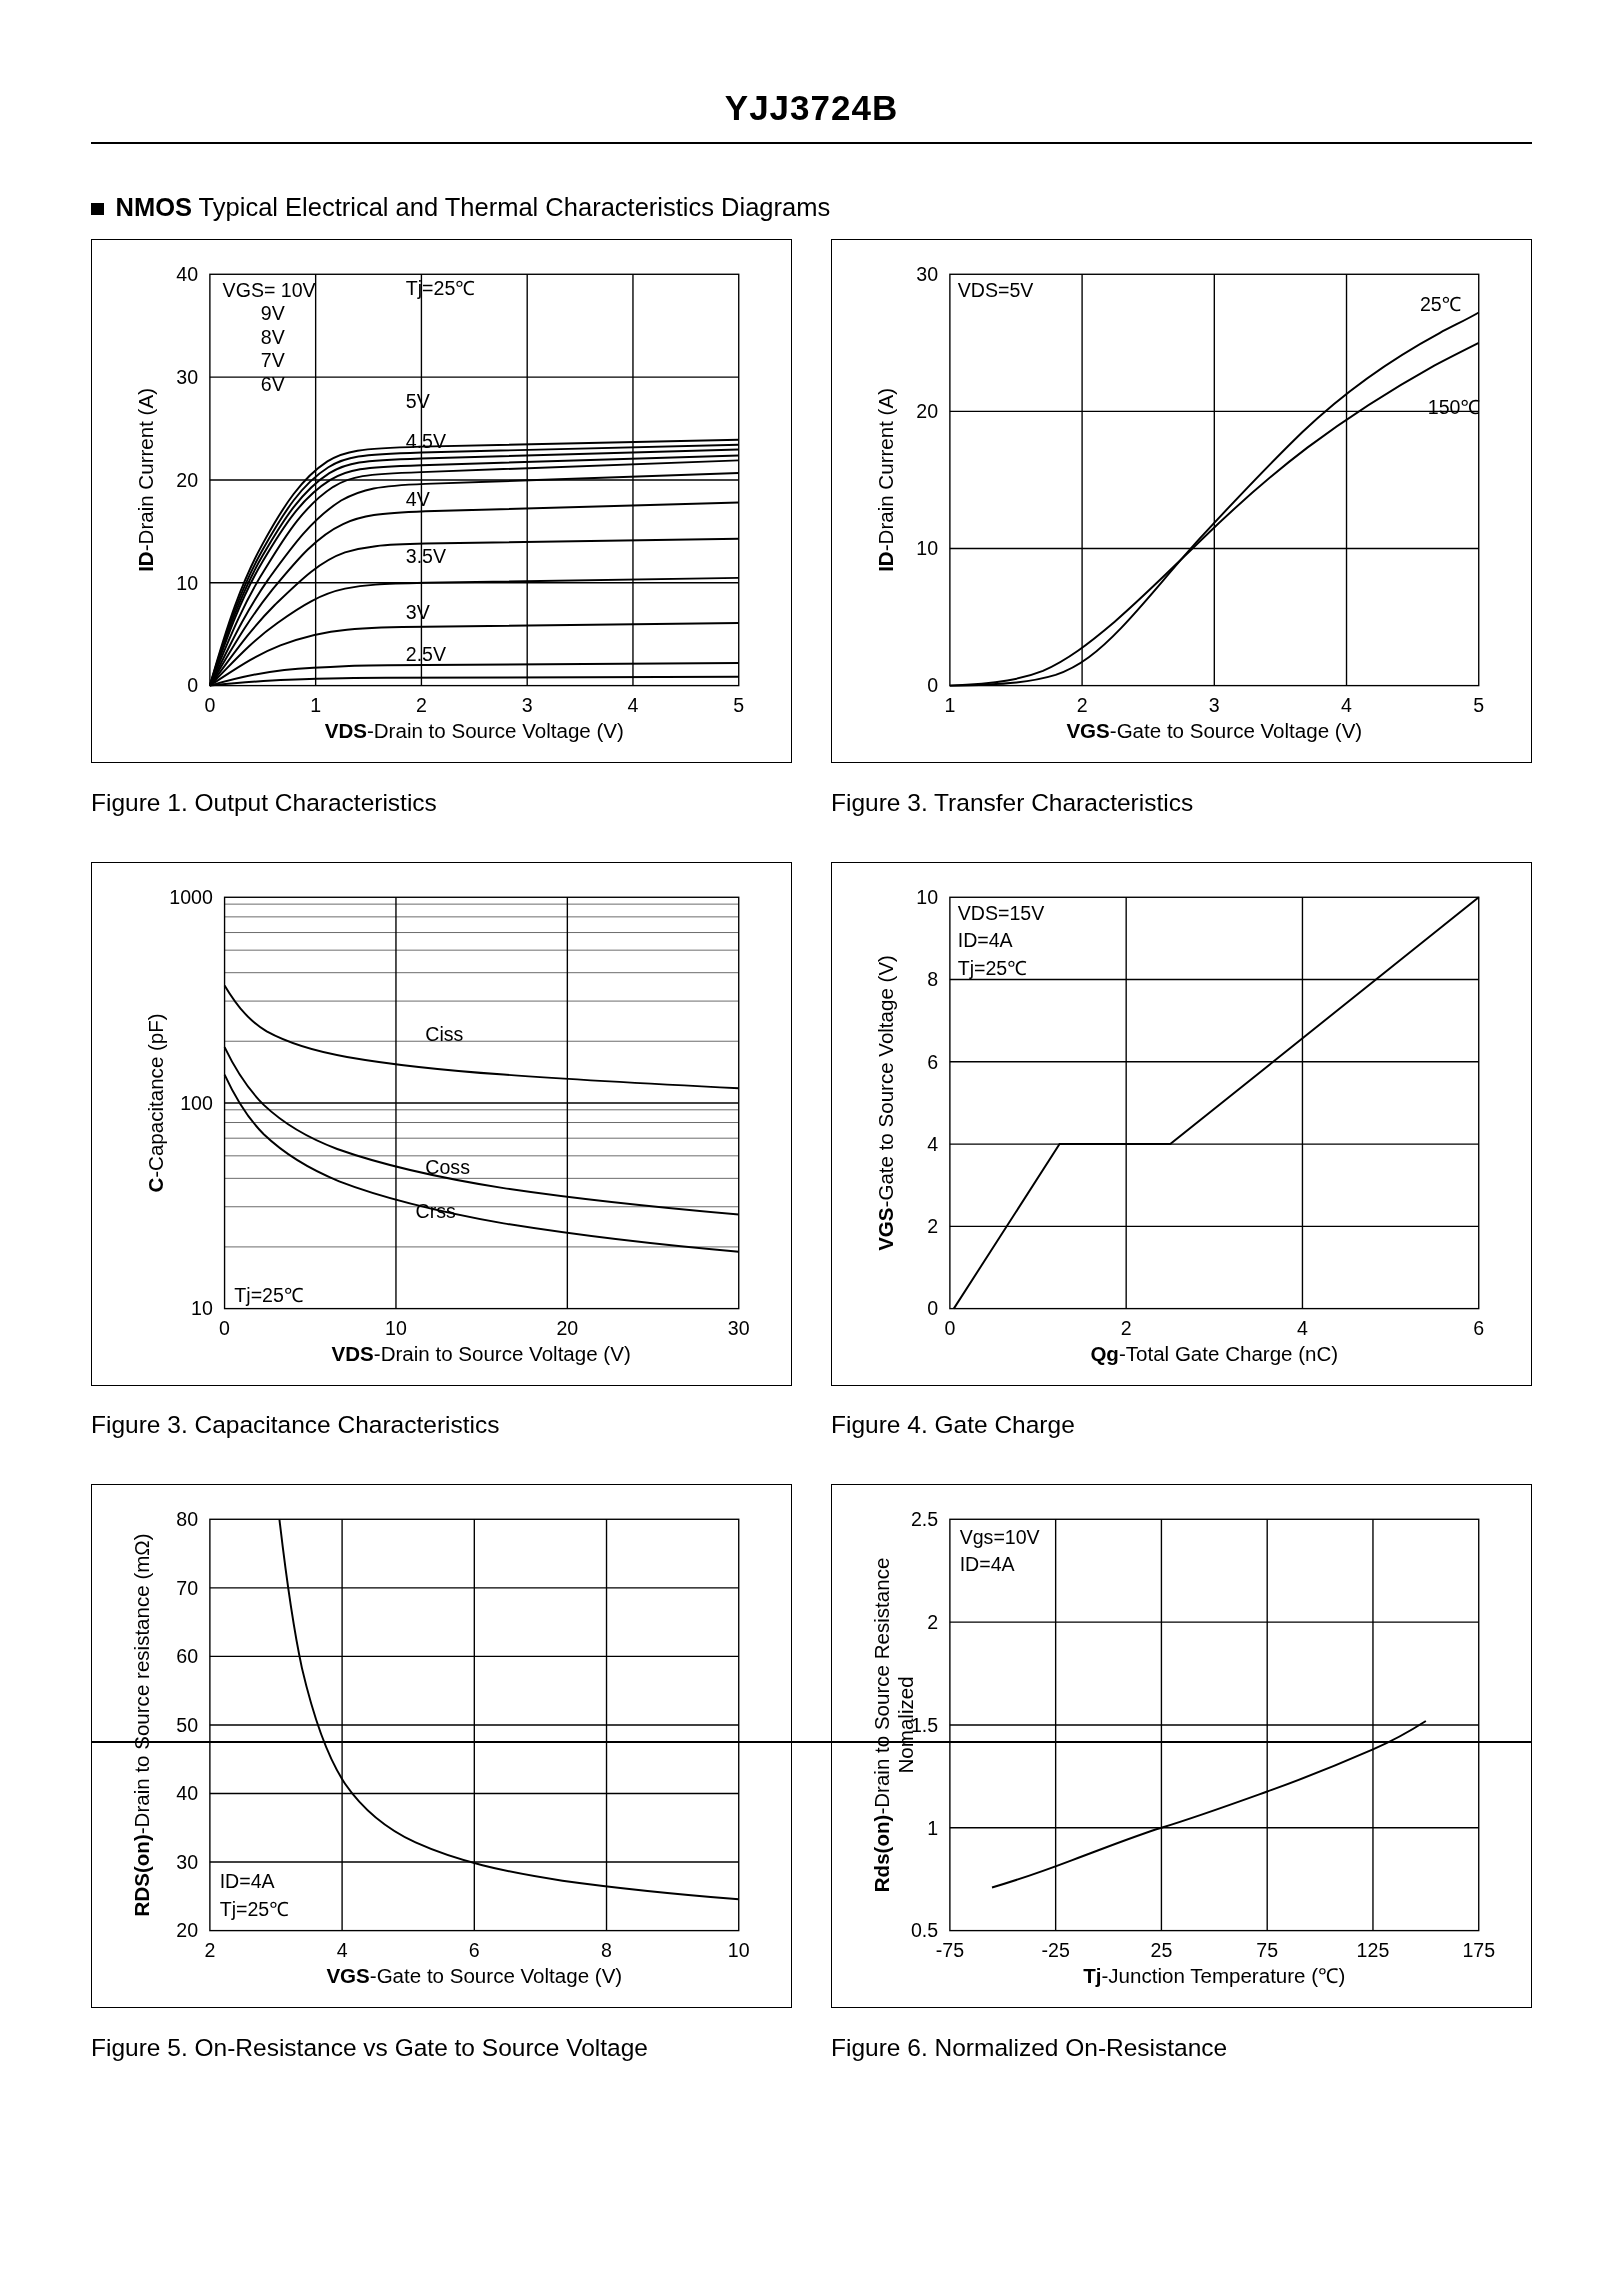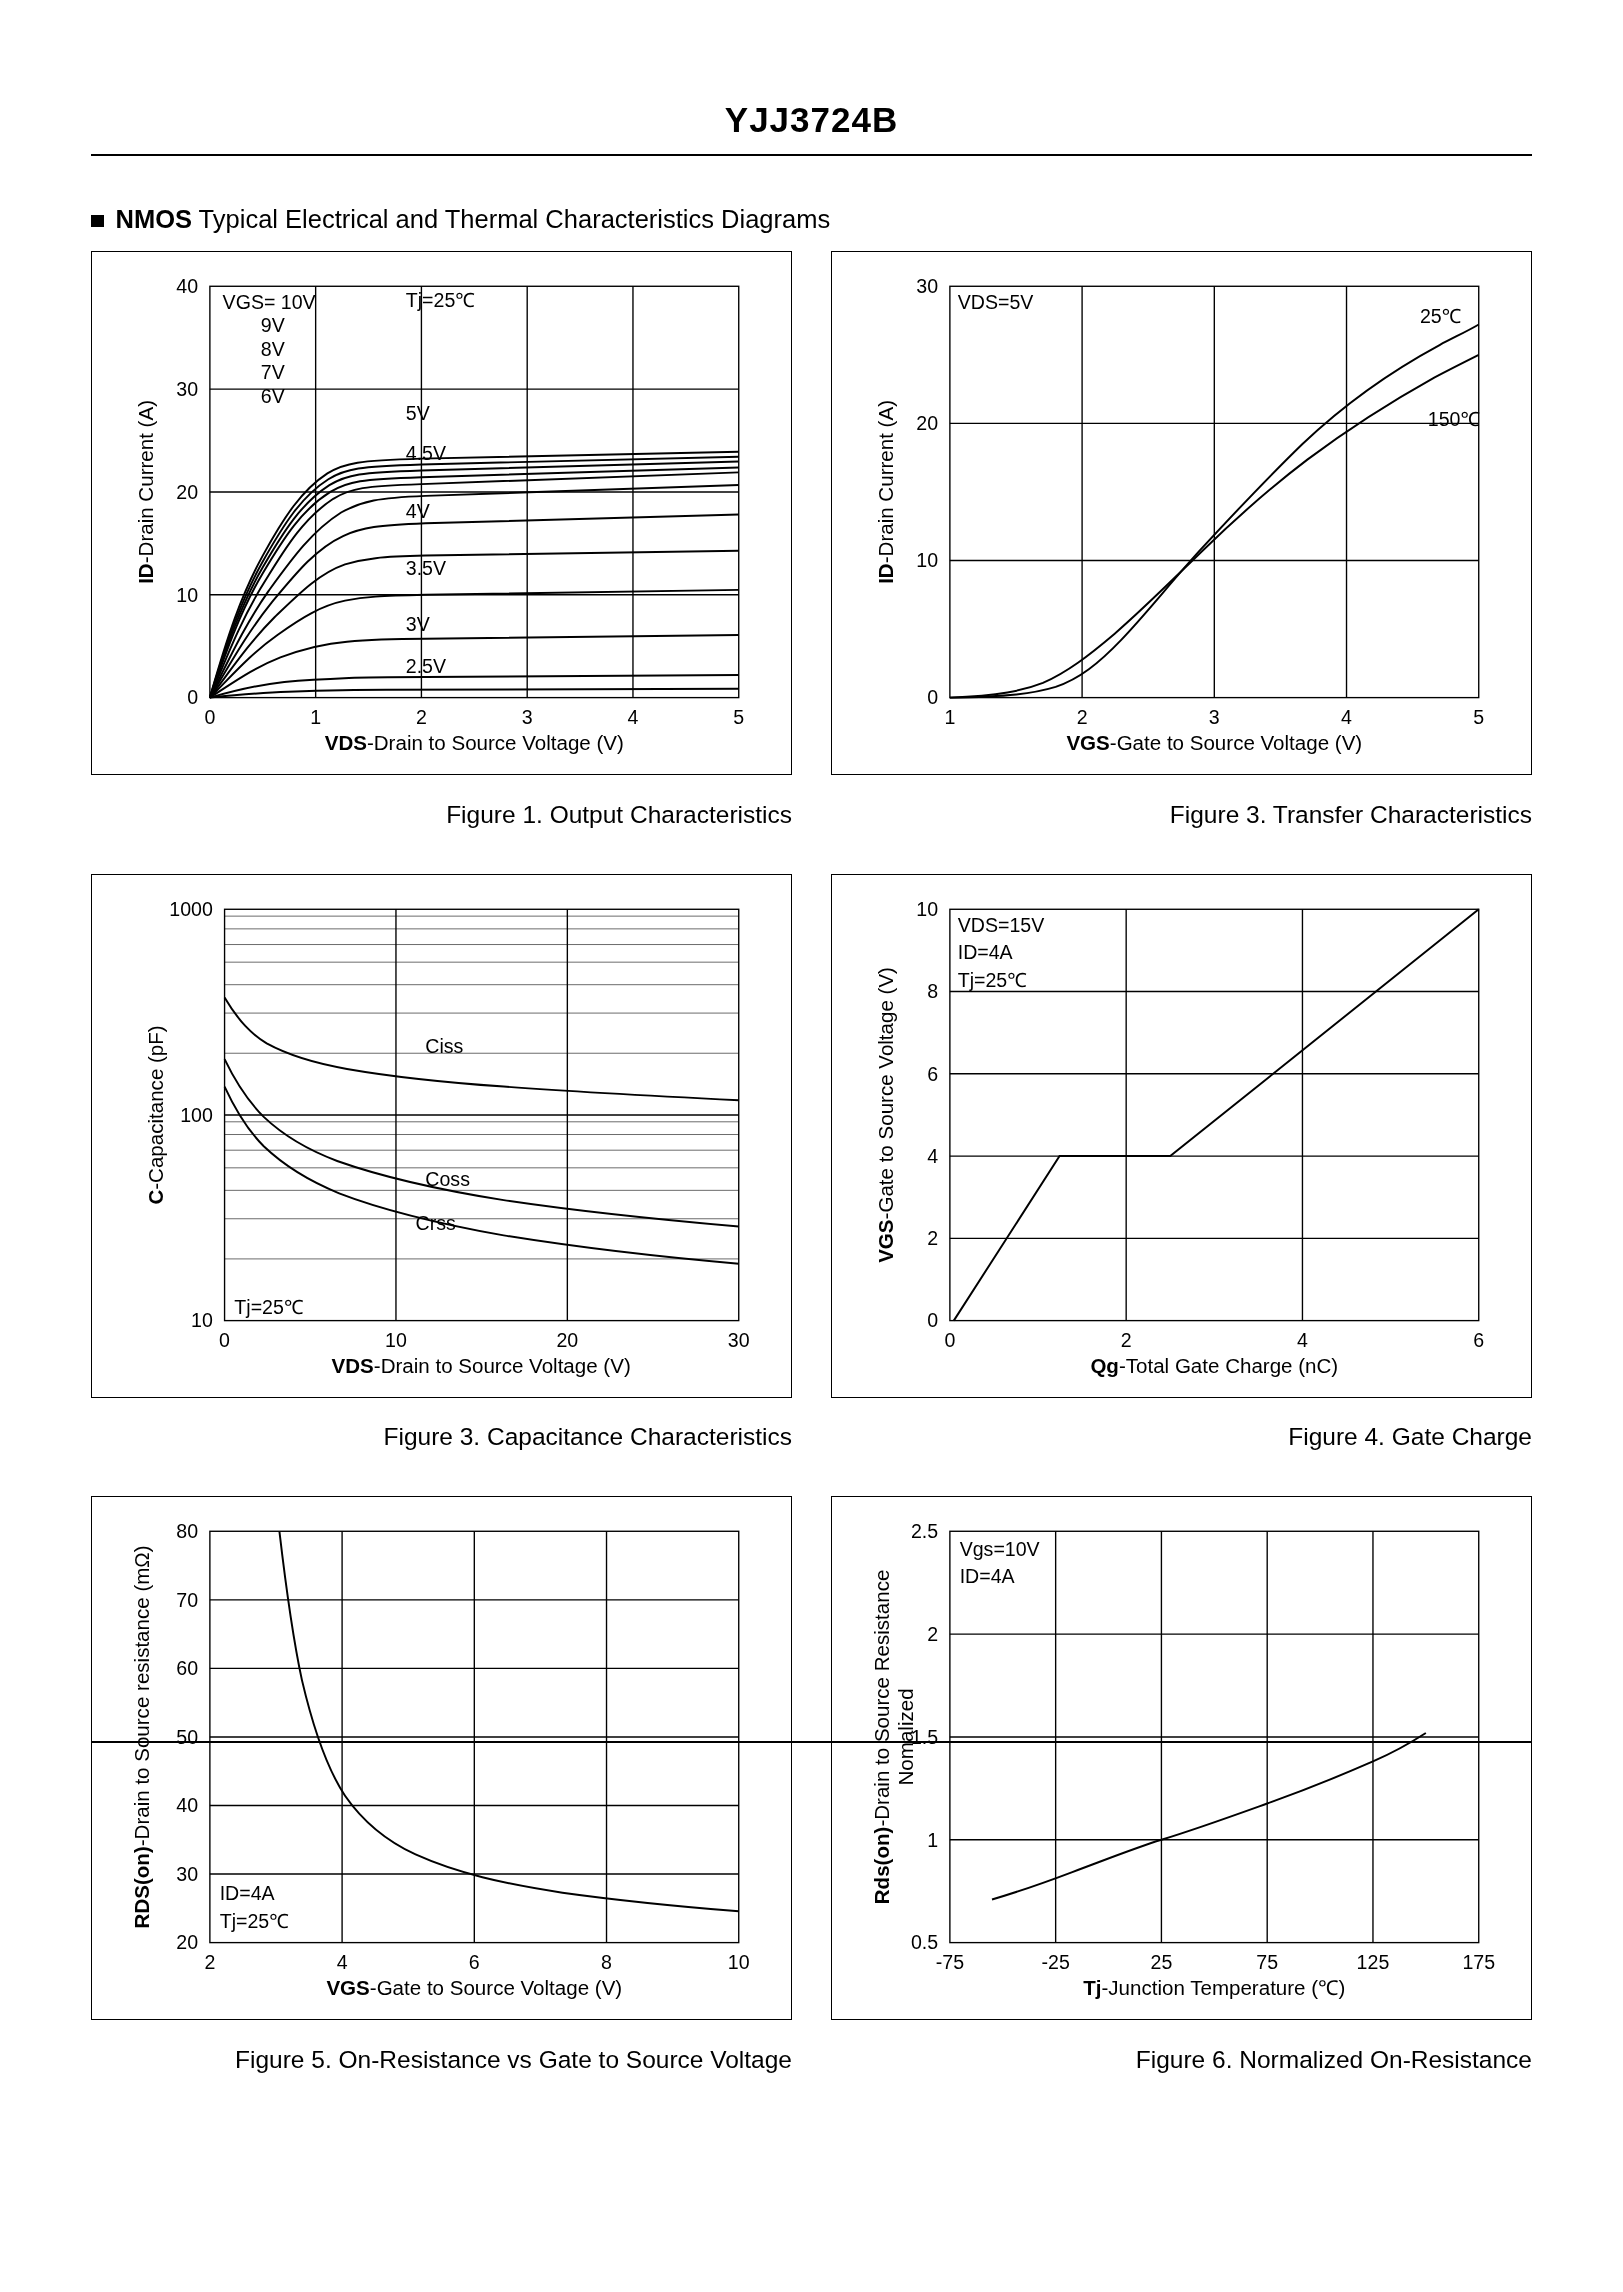--- a/index.html
+++ b/index.html
@@ -1,21 +1,21 @@
 <!DOCTYPE html>
 <html><head>
 <meta charset="utf-8">
 <style>
   html,body{margin:0;padding:0;}
   body{
     width:1623px;height:2293px;background:#fff;
     font-family:"Liberation Sans", sans-serif;
     color:#000;
   }
-  .page{position:relative;width:1623px;height:1798px;box-sizing:border-box;padding:12px;}
+  .page{position:relative;width:1623px;height:1798px;box-sizing:border-box;padding:0;}
   .doc-title{
     text-align:center;font-size:35px;font-weight:bold;letter-spacing:1px;
     margin:0;padding-top:88px;
   }
   .rule{
     width:1441px;margin:13.7px auto 0 auto;border-top:2.9px solid #000;
   }
   .section-head{
     width:1441px;margin:49px auto 0 auto;font-size:25.5px;font-weight:bold;
   }
@@ -25,21 +25,21 @@
     width:1441px;margin:17.6px auto 0 auto;
     display:grid;grid-template-columns:1fr 1fr;
     column-gap:39px;row-gap:0;
   }
   .cell{position:relative;}
   .figbox{
     position:relative;border:1px solid #000;box-sizing:border-box;
     width:701px;height:524px;background:#fff;
   }
   .figcap{
-    text-align:right;font-size:24.5px;margin-top:25.5px;margin-bottom:45px;
+    text-align:left;font-size:24.5px;margin-top:25.5px;margin-bottom:45px;
   }
   svg{display:block;}
   .footer{
     position:absolute;left:0;right:0;bottom:82px;text-align:center;
     font-size:24.5px;font-weight:bold;
   }
   .footer-rule{
     position:absolute;left:91px;right:91px;bottom:55px;border-top:2.9px solid #000;
   }
   text{font-family:"Liberation Sans", sans-serif;}

